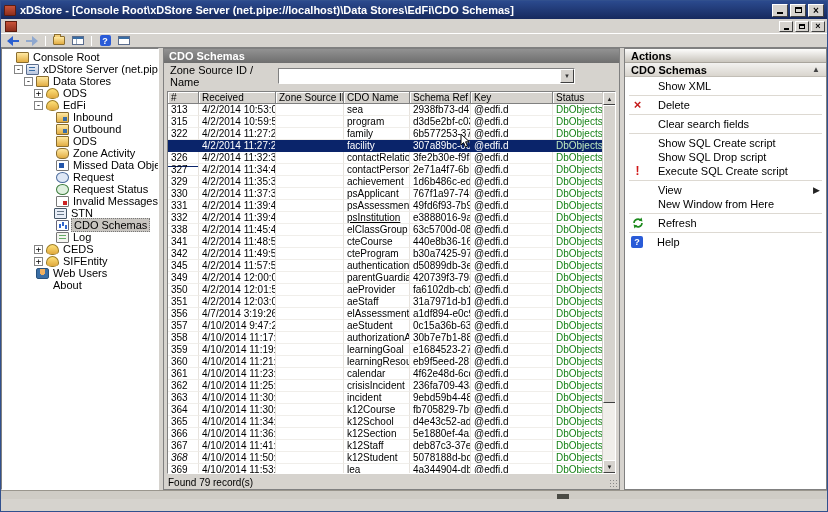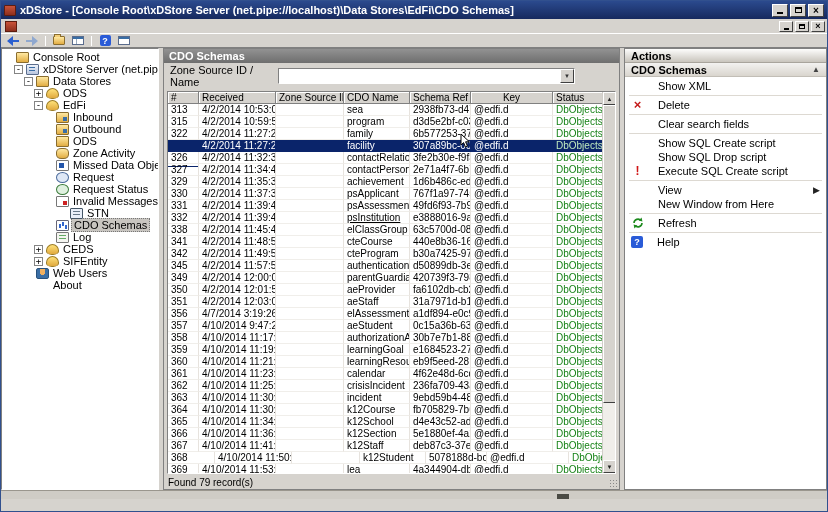--- a/index.html
+++ b/index.html
@@ -255,21 +255,21 @@
         <div class="titem" style="padding-left: 42px;">
           <span class="exp noexp"></span>
           <span class="ico i-request-status"></span>
           <span class="lbl">Request Status</span>
         </div>
         <div class="titem" style="padding-left: 42px;">
           <span class="exp noexp"></span>
           <span class="ico i-invalid"></span>
           <span class="lbl">Invalid Messages</span>
         </div>
-        <div class="titem" style="padding-left: 56px; text-decoration: underline;">
+        <div class="titem" style="padding-left: 40px; text-decoration: underline;">
           <span class="exp noexp"></span>
           <span class="ico i-stn"></span>
           <span class="lbl">STN</span>
         </div>
         <div class="titem sel" style="padding-left: 42px;">
           <span class="exp noexp"></span>
           <span class="ico i-cdo"></span>
           <span class="lbl">CDO Schemas</span>
         </div>
         <div class="titem" style="padding-left: 42px;">
@@ -310,21 +310,21 @@
         </span>
       </div>
       <div class="gridwrap">
         <div class="grid">
           <div class="ghead" id="ghead">
               <span class="gc" style="width: 31px;">#</span>
               <span class="gc" style="width: 77px;">Received</span>
               <span class="gc" style="width: 68px;">Zone Source ID</span>
               <span class="gc" style="width: 66px;">CDO Name</span>
               <span class="gc" style="width: 61px;">Schema Ref ID</span>
-              <span class="gc" style="width: 82px; text-align: center;">Key</span>
+              <span class="gc" style="width: 82px;">Key</span>
               <span class="gc" style="width: 53px;">Status</span>
             </div>
           <div id="gbody">
               <div class="grow">
                 <span class="gc" style="width: 31px;">313</span>
                 <span class="gc" style="width: 77px;">4/2/2014 10:53:03 AM</span>
                 <span class="gc" style="width: 68px;"></span>
                 <span class="gc" style="width: 66px;">sea</span>
                 <span class="gc" style="width: 61px;">2938fb73-d472-465...</span>
                 <span class="gc" style="width: 82px;">@edfi.d</span>
@@ -576,21 +576,21 @@
               <div class="grow">
                 <span class="gc" style="width: 31px;">367</span>
                 <span class="gc" style="width: 77px;">4/10/2014 11:41:09 AM</span>
                 <span class="gc" style="width: 68px;"></span>
                 <span class="gc" style="width: 66px;">k12Staff</span>
                 <span class="gc" style="width: 61px;">deb87c3-37e9-480...</span>
                 <span class="gc" style="width: 82px;">@edfi.d</span>
                 <span class="gc st" style="width: 53px;">DbObjectsCreated</span>
               </div>
               <div class="grow">
-                <span class="gc" style="width: 47px;">368</span>
+                <span class="gc" style="width: 31px; font-style: italic;">368</span>
                 <span class="gc" style="width: 77px;">4/10/2014 11:50:13 AM</span>
                 <span class="gc" style="width: 68px;"></span>
                 <span class="gc" style="width: 66px;">k12Student</span>
                 <span class="gc" style="width: 61px;">5078188d-bd74-47...</span>
                 <span class="gc" style="width: 82px;">@edfi.d</span>
                 <span class="gc st" style="width: 53px;">DbObjectsCreated</span>
               </div>
               <div class="grow">
                 <span class="gc" style="width: 31px;">369</span>
                 <span class="gc" style="width: 77px;">4/10/2014 11:53:17 AM</span>

